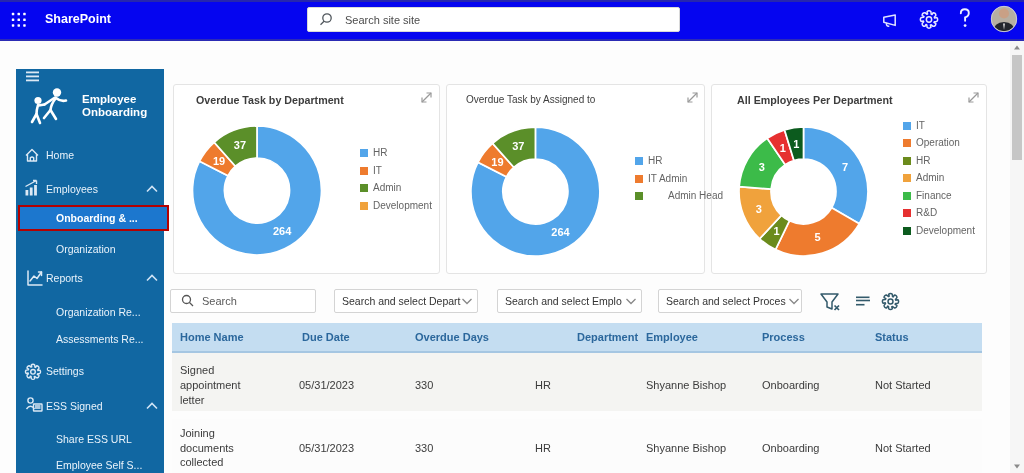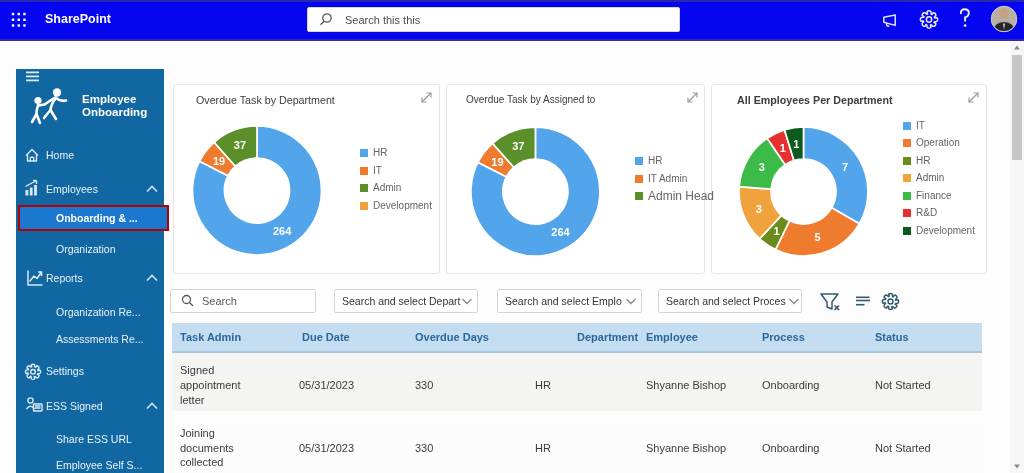--- a/index.html
+++ b/index.html
@@ -1,51 +1,51 @@
 <!DOCTYPE html>
 <html><head><meta charset="utf-8"><style>html,body{margin:0;padding:0}body{width:1024px;height:473px;overflow:hidden;position:relative;background:#fdfdfd;font-family:"Liberation Sans",sans-serif;-webkit-font-smoothing:antialiased}</style></head><body>
 <div style="position:absolute;left:0px;top:0px;width:1024px;height:41px;background:#0505f0;border-bottom:2px solid #2b2bb4;border-top:2px solid #2626ae;box-sizing:border-box;"></div>
 <div style="position:absolute;left:45px;top:11px;font-size:12.5px;color:#ffffff;font-weight:bold;line-height:16px;white-space:nowrap;">SharePoint</div>
 <div style="position:absolute;left:307px;top:7px;width:371px;height:23px;background:#ffffff;border:1px solid #d8d8d8;border-radius:2px;"></div>
-<div style="position:absolute;left:345px;top:11.5px;font-size:11px;color:#4c4c4c;font-weight:normal;line-height:16px;white-space:nowrap;">Search this this</div>
+<div style="position:absolute;left:345px;top:11.5px;font-size:11px;color:#4c4c4c;font-weight:normal;line-height:16px;white-space:nowrap;">Search site site</div>
 <div style="position:absolute;left:16px;top:69px;width:148px;height:404px;background:#1167a2;"></div>
 <div style="position:absolute;left:82px;top:91px;font-size:11.5px;color:#ffffff;font-weight:bold;line-height:16px;white-space:nowrap;">Employee</div>
 <div style="position:absolute;left:82px;top:104px;font-size:11.5px;color:#ffffff;font-weight:bold;line-height:16px;white-space:nowrap;">Onboarding</div>
 <div style="position:absolute;left:46px;top:147px;font-size:10.5px;color:#eaf3fb;font-weight:normal;line-height:16px;white-space:nowrap;">Home</div>
 <div style="position:absolute;left:46px;top:181px;font-size:10.5px;color:#eaf3fb;font-weight:normal;line-height:16px;white-space:nowrap;">Employees</div>
 <div style="position:absolute;left:18px;top:205px;width:151px;height:26px;background:#1c77ce;border:2px solid #b40000;box-sizing:border-box;"></div>
 <div style="position:absolute;left:56px;top:210px;font-size:10.5px;color:#ffffff;font-weight:bold;line-height:16px;white-space:nowrap;">Onboarding &amp; ...</div>
 <div style="position:absolute;left:56px;top:241px;font-size:10.5px;color:#eaf3fb;font-weight:normal;line-height:16px;white-space:nowrap;">Organization</div>
 <div style="position:absolute;left:46px;top:270px;font-size:10.5px;color:#eaf3fb;font-weight:normal;line-height:16px;white-space:nowrap;">Reports</div>
 <div style="position:absolute;left:56px;top:304px;font-size:10.5px;color:#eaf3fb;font-weight:normal;line-height:16px;white-space:nowrap;">Organization Re...</div>
 <div style="position:absolute;left:56px;top:331px;font-size:10.5px;color:#eaf3fb;font-weight:normal;line-height:16px;white-space:nowrap;">Assessments Re...</div>
 <div style="position:absolute;left:46px;top:363px;font-size:10.5px;color:#eaf3fb;font-weight:normal;line-height:16px;white-space:nowrap;">Settings</div>
 <div style="position:absolute;left:46px;top:398px;font-size:10.5px;color:#eaf3fb;font-weight:normal;line-height:16px;white-space:nowrap;">ESS Signed</div>
 <div style="position:absolute;left:56px;top:431px;font-size:10.5px;color:#eaf3fb;font-weight:normal;line-height:16px;white-space:nowrap;">Share ESS URL</div>
 <div style="position:absolute;left:56px;top:457px;font-size:10.5px;color:#eaf3fb;font-weight:normal;line-height:16px;white-space:nowrap;">Employee Self S...</div>
 <div style="position:absolute;left:173px;top:84px;width:267px;height:190px;background:#ffffff;border:1px solid #e4e4e4;border-radius:3px;box-sizing:border-box;"></div>
 <div style="position:absolute;left:446px;top:84px;width:259px;height:190px;background:#ffffff;border:1px solid #e4e4e4;border-radius:3px;box-sizing:border-box;"></div>
 <div style="position:absolute;left:711px;top:84px;width:276px;height:190px;background:#ffffff;border:1px solid #e4e4e4;border-radius:3px;box-sizing:border-box;"></div>
-<div style="position:absolute;left:196px;top:92px;font-size:10.7px;color:#3d3d3d;font-weight:normal;line-height:16px;white-space:nowrap;">Overdue Task by Department</div>
+<div style="position:absolute;left:196px;top:92px;font-size:10.7px;color:#3d3d3d;font-weight:bold;line-height:16px;white-space:nowrap;">Overdue Task by Department</div>
 <div style="position:absolute;left:466px;top:92px;font-size:10px;color:#3d3d3d;font-weight:normal;line-height:16px;white-space:nowrap;">Overdue Task by Assigned to</div>
 <div style="position:absolute;left:737px;top:92px;font-size:10.7px;color:#3d3d3d;font-weight:bold;line-height:16px;white-space:nowrap;">All Employees Per Department</div>
 <div style="position:absolute;left:360px;top:149.0px;width:8px;height:8px;background:#52A5EA"></div>
 <div style="position:absolute;left:373px;top:146.0px;font-size:10px;color:#646464;line-height:14px">HR</div>
 <div style="position:absolute;left:360px;top:166.5px;width:8px;height:8px;background:#EE7B2E"></div>
 <div style="position:absolute;left:373px;top:163.5px;font-size:10px;color:#646464;line-height:14px">IT</div>
 <div style="position:absolute;left:360px;top:184.0px;width:8px;height:8px;background:#5B8F29"></div>
 <div style="position:absolute;left:373px;top:181.0px;font-size:10px;color:#646464;line-height:14px">Admin</div>
 <div style="position:absolute;left:360px;top:201.5px;width:8px;height:8px;background:#F0A23C"></div>
 <div style="position:absolute;left:373px;top:198.5px;font-size:10px;color:#646464;line-height:14px">Development</div>
 <div style="position:absolute;left:635px;top:156.8px;width:8px;height:8px;background:#52A5EA"></div>
 <div style="position:absolute;left:648px;top:153.8px;font-size:10px;color:#646464;line-height:14px">HR</div>
 <div style="position:absolute;left:635px;top:174.60000000000002px;width:8px;height:8px;background:#EE7B2E"></div>
 <div style="position:absolute;left:648px;top:171.60000000000002px;font-size:10px;color:#646464;line-height:14px">IT Admin</div>
 <div style="position:absolute;left:635px;top:192.4px;width:8px;height:8px;background:#5B8F29"></div>
-<div style="position:absolute;left:648px;top:189.4px;font-size:12px;color:#646464;line-height:14px">Admin Head</div>
+<div style="position:absolute;left:668px;top:189.4px;font-size:10px;color:#646464;line-height:14px">Admin Head</div>
 <div style="position:absolute;left:903px;top:121.7px;width:8px;height:8px;background:#52A5EA"></div>
 <div style="position:absolute;left:916px;top:118.7px;font-size:10px;color:#646464;line-height:14px">IT</div>
 <div style="position:absolute;left:903px;top:139.2px;width:8px;height:8px;background:#EE7B2E"></div>
 <div style="position:absolute;left:916px;top:136.2px;font-size:10px;color:#646464;line-height:14px">Operation</div>
 <div style="position:absolute;left:903px;top:156.7px;width:8px;height:8px;background:#6B8B1C"></div>
 <div style="position:absolute;left:916px;top:153.7px;font-size:10px;color:#646464;line-height:14px">HR</div>
 <div style="position:absolute;left:903px;top:174.2px;width:8px;height:8px;background:#F0A23C"></div>
 <div style="position:absolute;left:916px;top:171.2px;font-size:10px;color:#646464;line-height:14px">Admin</div>
 <div style="position:absolute;left:903px;top:191.7px;width:8px;height:8px;background:#3CBB49"></div>
 <div style="position:absolute;left:916px;top:188.7px;font-size:10px;color:#646464;line-height:14px">Finance</div>
@@ -55,21 +55,21 @@
 <div style="position:absolute;left:916px;top:223.7px;font-size:10px;color:#646464;line-height:14px">Development</div>
 <div style="position:absolute;left:170px;top:289px;width:146px;height:24px;background:#ffffff;border:1px solid #d4d4d4;border-radius:2px;box-sizing:border-box;"></div>
 <div style="position:absolute;left:202px;top:293px;font-size:11px;color:#5a5a5a;font-weight:normal;line-height:16px;white-space:nowrap;">Search</div>
 <div style="position:absolute;left:334px;top:289px;width:144px;height:24px;background:#ffffff;border:1px solid #d4d4d4;border-radius:2px;box-sizing:border-box;overflow:hidden;"></div>
 <div style="position:absolute;left:342px;top:293px;font-size:10.5px;color:#333333;font-weight:normal;line-height:16px;white-space:nowrap;">Search and select Depart</div>
 <div style="position:absolute;left:497px;top:289px;width:145px;height:24px;background:#ffffff;border:1px solid #d4d4d4;border-radius:2px;box-sizing:border-box;overflow:hidden;"></div>
 <div style="position:absolute;left:505px;top:293px;font-size:10.5px;color:#333333;font-weight:normal;line-height:16px;white-space:nowrap;">Search and select Emplo</div>
 <div style="position:absolute;left:658px;top:289px;width:144px;height:24px;background:#ffffff;border:1px solid #d4d4d4;border-radius:2px;box-sizing:border-box;overflow:hidden;"></div>
 <div style="position:absolute;left:666px;top:293px;font-size:10.5px;color:#333333;font-weight:normal;line-height:16px;white-space:nowrap;">Search and select Proces</div>
 <div style="position:absolute;left:172px;top:323px;width:810px;height:30px;background:#c4ddf1;border-bottom:2px solid #a5c6e2;box-sizing:border-box;"></div>
-<div style="position:absolute;left:180px;top:329px;font-size:11px;color:#2b679c;font-weight:bold;line-height:16px;white-space:nowrap;">Task Admin</div>
+<div style="position:absolute;left:180px;top:329px;font-size:11px;color:#2b679c;font-weight:bold;line-height:16px;white-space:nowrap;">Home Name</div>
 <div style="position:absolute;left:302px;top:329px;font-size:11px;color:#2b679c;font-weight:bold;line-height:16px;white-space:nowrap;">Due Date</div>
 <div style="position:absolute;left:415px;top:329px;font-size:11px;color:#2b679c;font-weight:bold;line-height:16px;white-space:nowrap;">Overdue Days</div>
 <div style="position:absolute;left:531px;top:329px;font-size:11px;color:#2b679c;font-weight:bold;line-height:16px;white-space:nowrap;margin-left:46px;">Department</div>
 <div style="position:absolute;left:646px;top:329px;font-size:11px;color:#2b679c;font-weight:bold;line-height:16px;white-space:nowrap;">Employee</div>
 <div style="position:absolute;left:762px;top:329px;font-size:11px;color:#2b679c;font-weight:bold;line-height:16px;white-space:nowrap;">Process</div>
 <div style="position:absolute;left:875px;top:329px;font-size:11px;color:#2b679c;font-weight:bold;line-height:16px;white-space:nowrap;">Status</div>
 <div style="position:absolute;left:172px;top:353px;width:810px;height:58px;background:#f4f4f2;"></div>
 <div style="position:absolute;left:180px;top:362px;font-size:11px;color:#3b3b3b;font-weight:normal;line-height:16px;white-space:nowrap;">Signed</div>
 <div style="position:absolute;left:180px;top:377px;font-size:11px;color:#3b3b3b;font-weight:normal;line-height:16px;white-space:nowrap;">appointment</div>
 <div style="position:absolute;left:180px;top:392px;font-size:11px;color:#3b3b3b;font-weight:normal;line-height:16px;white-space:nowrap;">letter</div>

